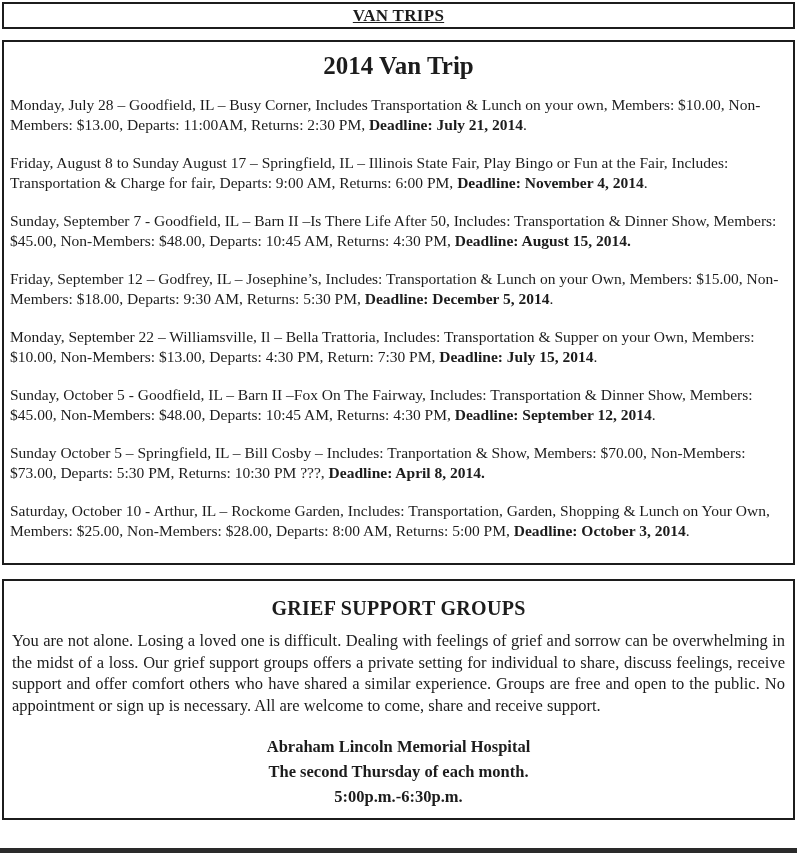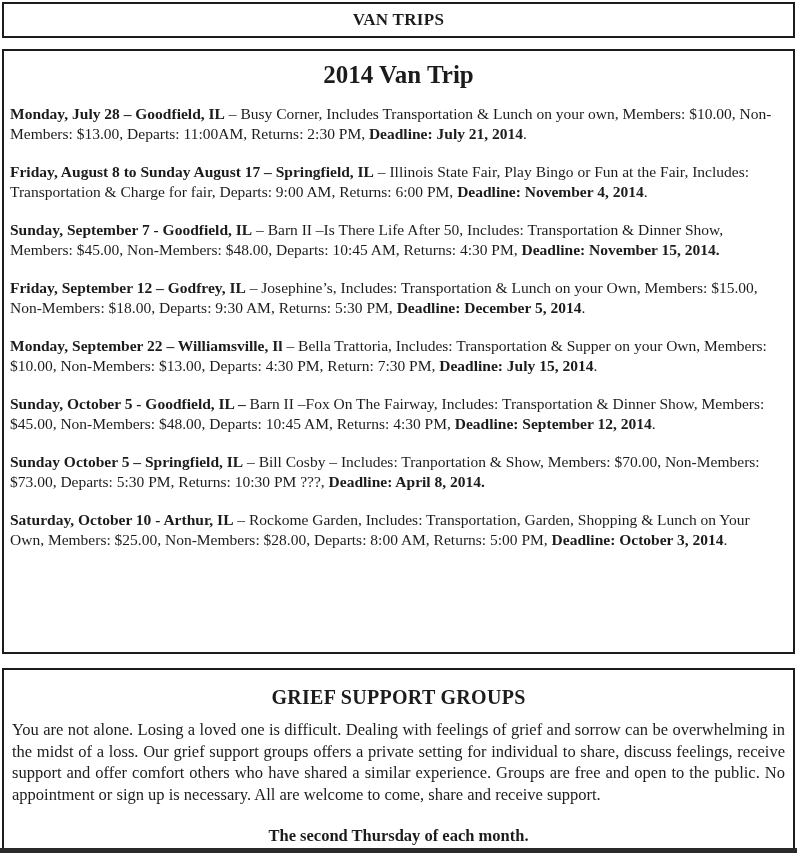--- a/index.html
+++ b/index.html
@@ -16,49 +16,50 @@
   .box {
     border: 2px solid #1c1c1c;
     margin-left: 2px;
     margin-right: 2px;
     background: #ffffff;
     box-sizing: border-box;
   }
   
   .van-header-box {
     margin-top: 2px;
-    height: 36px;
+    height: 27px;
     display: flex;
     align-items: center;
     justify-content: center;
+    text-decoration: underline;
   }
   .van-header-title {
     font-weight: bold;
     font-size: 17px;
     letter-spacing: 0.3px;
   }
   
   .van-trips-box {
     margin-top: 11px;
-    height: 605px;
+    height: 525px;
     padding: 0 6px;
   }
   .van-trips-title {
     font-weight: bold;
     font-size: 25px;
     text-align: center;
     margin: 10px 0 15px 0;
   }
   .trip {
     font-size: 15.5px;
     line-height: 19.5px;
     margin: 0 0 19px 0;
     text-align: left;
   }
-  .trip .lead { font-weight: bold; }
+  .trip .lead { font-weight: normal; }
   .trip .deadline { font-weight: bold; }
   
   .grief-box {
     margin-top: 14px;
     height: 241px;
     padding: 0 8px;
   }
   .grief-title {
     font-weight: bold;
     font-size: 20px;
@@ -102,21 +103,21 @@
 
   <p class="trip">
     <span class="lead">Monday, July 28 – Goodfield, IL</span><span> – Busy Corner, Includes Transportation  &amp; Lunch on your own, Members: $10.00, Non-Members: $13.00, Departs: 11:00AM, Returns: 2:30 PM, </span><span class="deadline">Deadline: July 21, 2014</span><span>.</span>
   </p>
 
   <p class="trip">
     <span class="lead">Friday, August 8 to Sunday August 17 – Springfield, IL</span><span> – Illinois State Fair, Play Bingo or Fun at the Fair, Includes: Transportation &amp; Charge for fair, Departs: 9:00 AM, Returns: 6:00 PM, </span><span class="deadline">Deadline: November 4, 2014</span><span>.</span>
   </p>
 
   <p class="trip">
-    <span class="lead">Sunday, September 7 - Goodfield, IL</span><span> – Barn II –Is There Life After 50, Includes: Transportation &amp; Dinner Show, Members: $45.00, Non-Members: $48.00, Departs: 10:45 AM, Returns: 4:30 PM, </span><span class="deadline">Deadline: November 15, 2014.</span><span></span>
+    <span class="lead">Sunday, September 7 - Goodfield, IL</span><span> – Barn II –Is There Life After 50, Includes: Transportation &amp; Dinner Show, Members: $45.00, Non-Members: $48.00, Departs: 10:45 AM, Returns: 4:30 PM, </span><span class="deadline">Deadline: August 15, 2014.</span><span></span>
   </p>
 
   <p class="trip">
     <span class="lead">Friday, September 12 – Godfrey, IL</span><span> – Josephine’s, Includes: Transportation &amp; Lunch on your Own, Members: $15.00, Non-Members: $18.00, Departs: 9:30 AM, Returns: 5:30 PM,  </span><span class="deadline">Deadline: December 5, 2014</span><span>.</span>
   </p>
 
   <p class="trip">
     <span class="lead">Monday, September 22 – Williamsville, Il</span><span> – Bella Trattoria, Includes: Transportation &amp; Supper on your Own, Members: $10.00, Non-Members: $13.00, Departs: 4:30 PM, Return: 7:30 PM, </span><span class="deadline">Deadline: July 15, 2014</span><span>.</span>
   </p>
 
@@ -130,19 +131,19 @@
 
   <p class="trip">
     <span class="lead">Saturday, October 10 - Arthur, IL</span><span> – Rockome Garden, Includes: Transportation, Garden, Shopping &amp; Lunch on Your Own, Members: $25.00, Non-Members: $28.00, Departs: 8:00 AM, Returns: 5:00 PM, </span><span class="deadline">Deadline: October 3, 2014</span><span>.</span>
   </p>
 </div>
 
 <div class="box grief-box">
   <div class="grief-title">GRIEF SUPPORT GROUPS</div>
   <p class="grief-paragraph">You are not alone.  Losing a loved one is difficult.  Dealing with feelings of grief and sorrow can be overwhelming in the midst of a loss.  Our grief support groups offers a private setting for  individual to share, discuss feelings, receive support and offer comfort others who have shared a similar experience.  Groups are free and open to the public.  No appointment or sign up is necessary.  All are welcome to come, share and receive support.</p>
   <div class="grief-footer">
+    <div>Abraham Lincoln Memorial Hospital</div>
     <div>The second Thursday of each month.</div>
-    <div>Abraham Lincoln Memorial Hospital</div>
     <div>5:00p.m.-6:30p.m.</div>
   </div>
 </div>
 
 <div class="bottom-bar"></div>
 
 </body></html>

